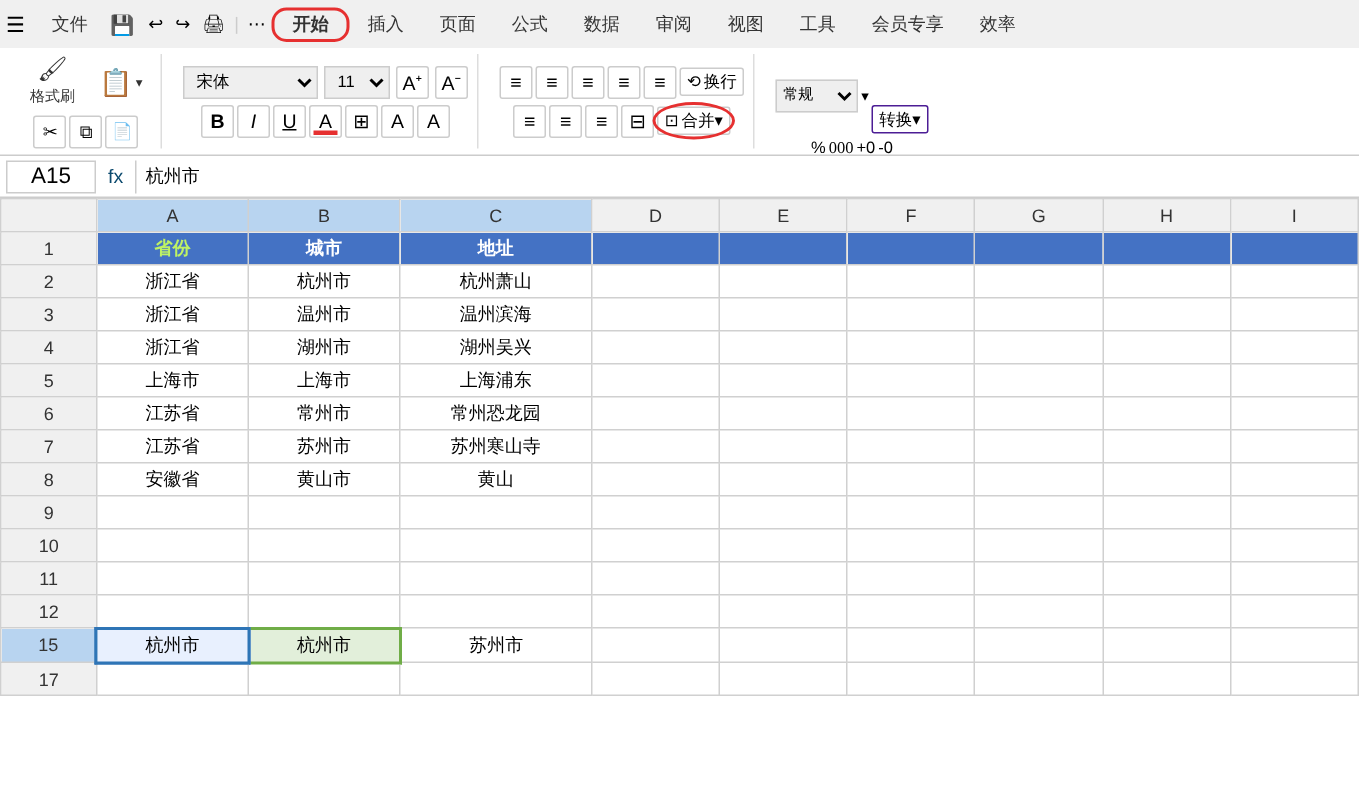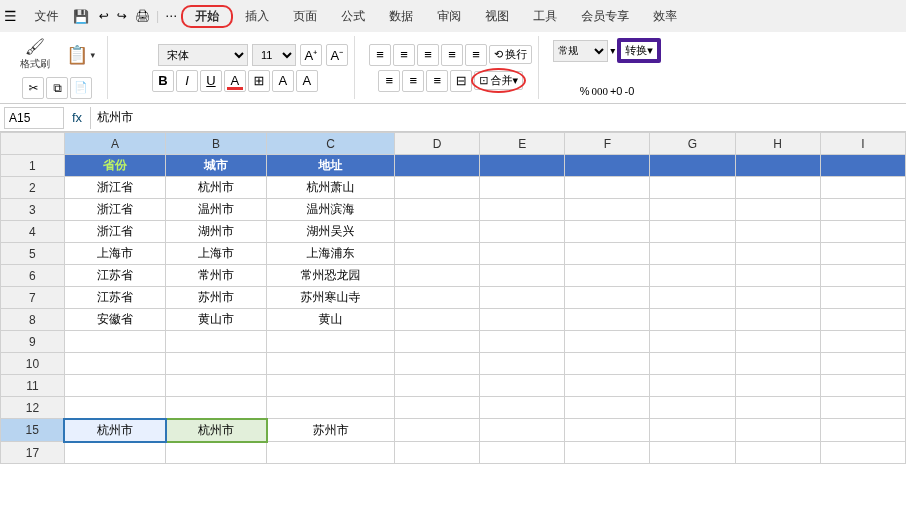--- a/index.html
+++ b/index.html
@@ -72,21 +72,20 @@
     }
 
     .rb-label { font-size: 10px; }
 
     .font-selector {
       width: 90px;
       height: 22px;
       border: 1px solid #ccc;
       font-size: 11px;
       padding: 0 4px;
-      margin-left: 36px;
     }
 
     .size-selector {
       width: 44px;
       height: 22px;
       border: 1px solid #ccc;
       font-size: 11px;
       padding: 0 4px;
     }
 
@@ -115,22 +114,23 @@
       border-bottom: 1px solid #ccc;
       padding: 0 4px;
       gap: 4px;
       background: #fff;
     }
 
     .cell-ref {
       width: 60px;
       height: 22px;
       border: 1px solid #ccc;
-      font-size: 12px;
+      font-size: 15px;
       padding: 0 4px;
+      text-align: center;
     }
 
     .fx-label {
       font-size: 13px;
       color: #0c4a6e;
       padding: 0 4px;
     }
 
     .formula-input {
       flex: 1;
@@ -312,21 +312,21 @@
     </div>
   </div>
 
   <div class="ribbon-group">
     <div class="ribbon-row" style="gap:2px;">
       <select class="num-format-select">
         <option>常规</option>
       </select>
       <span style="font-size:10px;cursor:pointer;">▾</span>
 
-      <div style="display:flex;align-items:center;border:4px solid #4c1d95;border-radius:2px;padding:1px 4px;cursor:pointer;background:#fff;font-size:11px;">转换▾</div>
+      <div style="display:flex;align-items:center;border:1px solid #4c1d95;border-radius:2px;padding:1px 4px;cursor:pointer;background:#fff;font-size:11px;margin-top:32px;">转换▾</div>
     </div>
     <div class="ribbon-row" style="gap:2px;">
       <span style="font-size:11px;">%</span>
       <span style="font-size:11px; cursor:pointer;font-family:Liberation Serif, serif;">000</span>
       <span style="font-size:11px; cursor:pointer;">+0</span>
       <span style="font-size:11px; cursor:pointer;">-0</span>
     </div>
   </div>
 </div>
 

